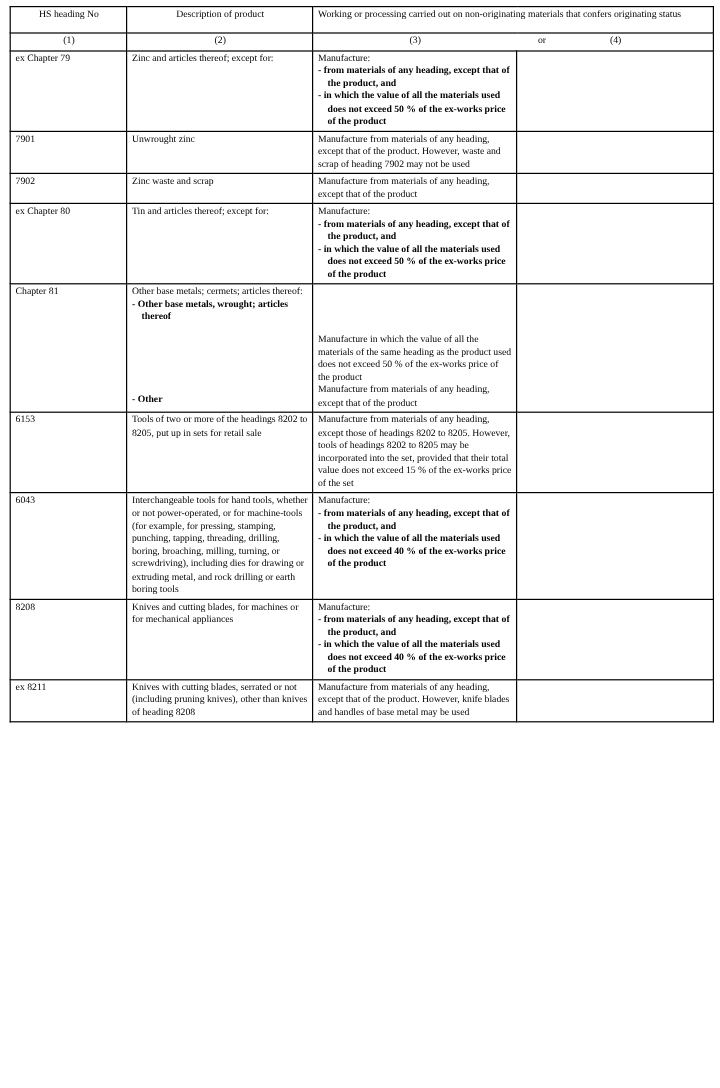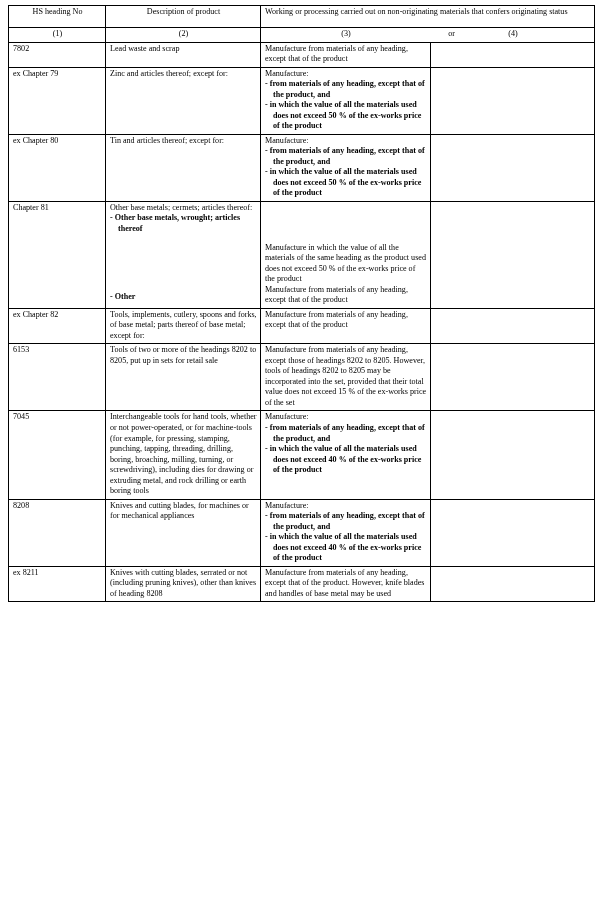--- a/index.html
+++ b/index.html
@@ -121,39 +121,45 @@
   <tr class="numrow thickunder">
     <td>(1)</td>
     <td>(2)</td>
     <td class="num34" colspan="2">
       <span class="n3">(3)</span>
       <span class="orlbl">or</span>
       <span class="n4">(4)</span>
     </td>
   </tr>
 
-  <tr>
-    <td class="code">7802</td>
-    <td class="desc">Lead waste and scrap</td>
-    <td class="rule">Manufacture from materials of any heading, except that of the product</td>
-    <td></td>
-  </tr>
 
   <tr>
     <td class="code">ex Chapter 79</td>
     <td class="desc">Zinc and articles thereof; except for:</td>
     <td class="rule">
       <p>Manufacture:</p>
       <p class="dash">- from materials of any heading, except that of the product, and</p>
       <p class="dash">- in which the value of all the materials used does not exceed 50 % of the ex-works price of the product</p>
     </td>
     <td></td>
   </tr>
 
-
+  <tr>
+    <td class="code">7901</td>
+    <td class="desc">Unwrought zinc</td>
+    <td class="rule">Manufacture from materials of any heading, except that of the product. However, waste and scrap of heading 7902 may not be used</td>
+    <td></td>
+  </tr>
+
+  <tr>
+    <td class="code">7902</td>
+    <td class="desc">Zinc waste and scrap</td>
+    <td class="rule">Manufacture from materials of any heading, except that of the product</td>
+    <td></td>
+  </tr>
 
   <tr>
     <td class="code">ex Chapter 80</td>
     <td class="desc">Tin and articles thereof; except for:</td>
     <td class="rule">
       <p>Manufacture:</p>
       <p class="dash">- from materials of any heading, except that of the product, and</p>
       <p class="dash">- in which the value of all the materials used does not exceed 50 % of the ex-works price of the product</p>
     </td>
     <td></td>
@@ -168,36 +174,30 @@
       <p class="dash">- Other base metals, wrought; articles thereof</p>
       <p class="dash pad-t-xxl">- Other</p>
     </td>
     <td class="rule">
       <p class="pad-t-h">Manufacture in which the value of all the materials of the same heading as the product used does not exceed 50 % of the ex-works price of the product</p>
       <p>Manufacture from materials of any heading, except that of the product</p>
     </td>
     <td></td>
   </tr>
 
-  <tr class="thickover">
-    <td class="code">ex Chapter 82</td>
-    <td class="desc">Tools, implements, cutlery, spoons and forks, of base metal; parts thereof of base metal; except for:</td>
-    <td class="rule">Manufacture from materials of any heading, except that of the product</td>
-    <td></td>
-  </tr>
 
   <tr>
     <td class="code">6153</td>
     <td class="desc">Tools of two or more of the headings 8202 to 8205, put up in sets for retail sale</td>
     <td class="rule">Manufacture from materials of any heading, except those of headings 8202 to 8205. However, tools of headings 8202 to 8205 may be incorporated into the set, provided that their total value does not exceed 15 % of the ex-works price of the set</td>
     <td></td>
   </tr>
 
   <tr>
-    <td class="code">7045</td>
+    <td class="code">6043</td>
     <td class="desc">Interchangeable tools for hand tools, whether or not power-operated, or for machine-tools (for example, for pressing, stamping, punching, tapping, threading, drilling, boring, broaching, milling, turning, or screwdriving), including dies for drawing or extruding metal, and rock drilling or earth boring tools</td>
     <td class="rule">
       <p>Manufacture:</p>
       <p class="dash">- from materials of any heading, except that of the product, and</p>
       <p class="dash">- in which the value of all the materials used does not exceed 40 % of the ex-works price of the product</p>
     </td>
     <td></td>
   </tr>
 
   <tr>

